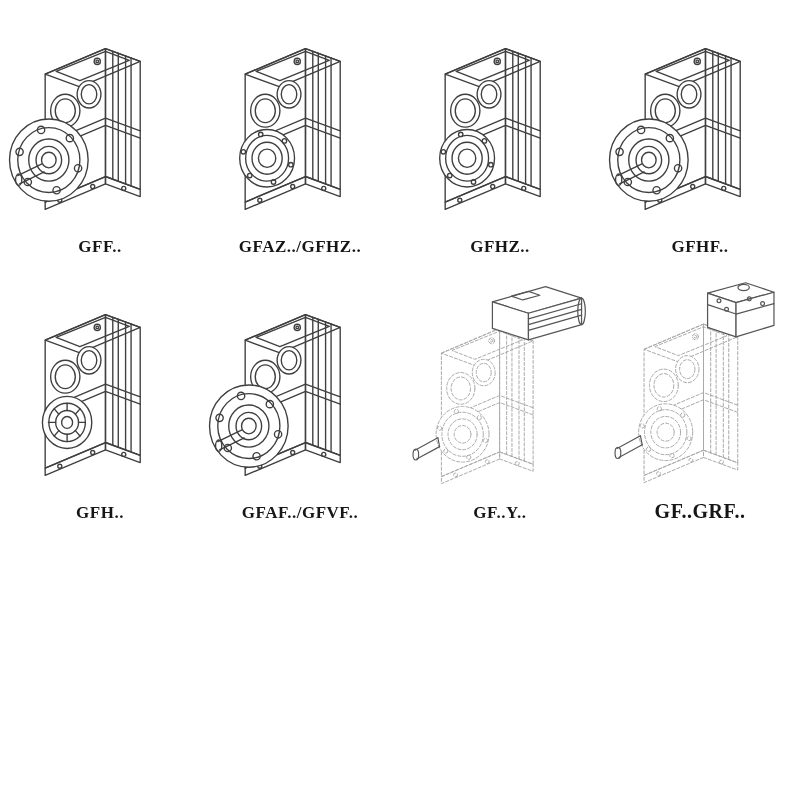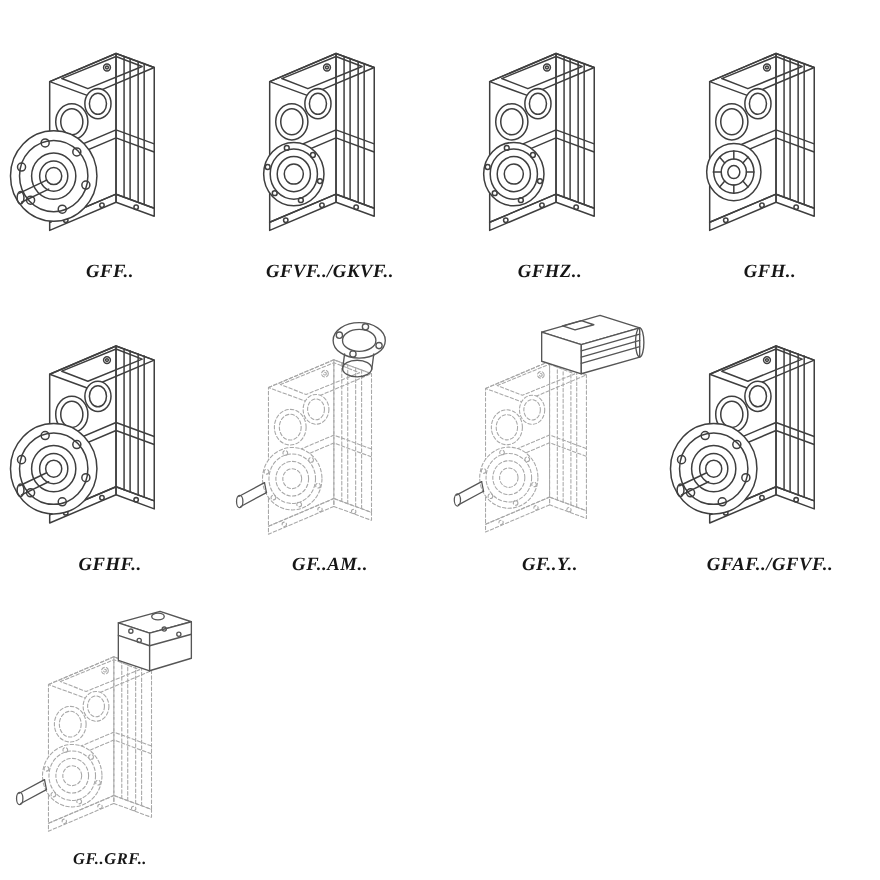--- a/index.html
+++ b/index.html
@@ -7,21 +7,20 @@
     width: 800px; height: 800px;
     background: #ffffff;
     font-family: "Liberation Serif", serif;
     overflow: hidden;
   }
   .sheet {
     width: 800px; height: 800px;
     display: grid;
     grid-template-columns: repeat(4, 1fr);
     grid-template-rows: repeat(3, 1fr);
-    font-style: italic;
   }
   figure.cell {
     margin: 0;
     display: flex;
     flex-direction: column;
     align-items: center;
     justify-content: flex-end;
     padding: 4px 2px 10px 2px;
     box-sizing: border-box;
   }
@@ -29,21 +28,21 @@
   .drawing { width: 184px; height: 212px; flex: 0 0 auto; }
   .drawing.lg { width: 196px; height: 220px; }
   figcaption.label {
     font-weight: 700;
     font-size: 17px;
     letter-spacing: 0.5px;
     color: #161616;
     margin-top: 2px;
     white-space: nowrap;
   }
-  figcaption.label.lg { font-size: 15px; }
+  figcaption.label.lg { font-size: 20px; }
 
   
   .ln-solid      { stroke: #3f3f3f; stroke-width: 1.5; }
   .ln-phantom    { stroke: #a8a8a8; stroke-width: 1.1; stroke-dasharray: 3.5 2.2; }
   .ln-solid-thin { stroke: #565656; stroke-width: 1.3; }
   .defs-holder { position: absolute; width: 0; height: 0; }
 </style>
 </head>
 <body>
 
@@ -186,80 +185,69 @@
       <use href="#feat-flange" class="ln-solid"></use>
     </svg>
     <figcaption class="label">GFF..</figcaption>
   </figure>
 
   <figure class="cell">
     <svg class="drawing" viewBox="0 0 200 232">
       <use href="#housing" class="ln-solid"></use>
       <use href="#feat-hollow" class="ln-solid"></use>
     </svg>
-    <figcaption class="label">GFVF../GKVF..</figcaption>
+    <figcaption class="label">GFAZ../GFHZ..</figcaption>
   </figure>
 
   <figure class="cell">
     <svg class="drawing" viewBox="0 0 200 232">
       <use href="#housing" class="ln-solid"></use>
       <use href="#feat-hollow" class="ln-solid"></use>
     </svg>
     <figcaption class="label">GFHZ..</figcaption>
   </figure>
 
   <figure class="cell">
     <svg class="drawing" viewBox="0 0 200 232">
       <use href="#housing" class="ln-solid"></use>
+      <use href="#feat-flange" class="ln-solid"></use>
+    </svg>
+    <figcaption class="label">GFHF..</figcaption>
+  </figure>
+
+  <figure class="cell">
+    <svg class="drawing" viewBox="0 0 200 232">
+      <use href="#housing" class="ln-solid"></use>
       <use href="#feat-bearing" class="ln-solid"></use>
     </svg>
     <figcaption class="label">GFH..</figcaption>
   </figure>
 
+
+
   <figure class="cell">
     <svg class="drawing" viewBox="0 0 200 232">
       <use href="#housing" class="ln-solid"></use>
       <use href="#feat-flange" class="ln-solid"></use>
     </svg>
-    <figcaption class="label">GFHF..</figcaption>
-  </figure>
-
-
-  <figure class="cell">
-    <svg class="drawing lg" viewBox="0 0 200 232">
-      <g transform="translate(3,22) scale(0.95)">
-        <use href="#housing" class="ln-phantom"></use>
-        <use href="#feat-hollow" class="ln-phantom"></use>
-        <use href="#feat-shaft" class="ln-solid-thin"></use>
-      </g>
-      <use href="#addon-flange-disc" class="ln-solid-thin"></use>
-    </svg>
-    <figcaption class="label">GF..AM..</figcaption>
+    <figcaption class="label">GFAF../GFVF..</figcaption>
   </figure>
 
   <figure class="cell">
     <svg class="drawing lg" viewBox="0 0 200 232">
       <g transform="translate(1,24) scale(0.93)">
         <use href="#housing" class="ln-phantom"></use>
         <use href="#feat-hollow" class="ln-phantom"></use>
         <use href="#feat-shaft" class="ln-solid-thin"></use>
       </g>
       <use href="#addon-motor" class="ln-solid-thin"></use>
     </svg>
     <figcaption class="label">GF..Y..</figcaption>
   </figure>
 
-  <figure class="cell">
-    <svg class="drawing" viewBox="0 0 200 232">
-      <use href="#housing" class="ln-solid"></use>
-      <use href="#feat-flange" class="ln-solid"></use>
-    </svg>
-    <figcaption class="label">GFAF../GFVF..</figcaption>
-  </figure>
-
 
   <figure class="cell">
     <svg class="drawing lg" viewBox="0 0 200 232">
       <g transform="translate(3,22) scale(0.95)">
         <use href="#housing" class="ln-phantom"></use>
         <use href="#feat-hollow" class="ln-phantom"></use>
         <use href="#feat-shaft" class="ln-solid-thin"></use>
       </g>
       <use href="#addon-gbox" class="ln-solid-thin"></use>
     </svg>

